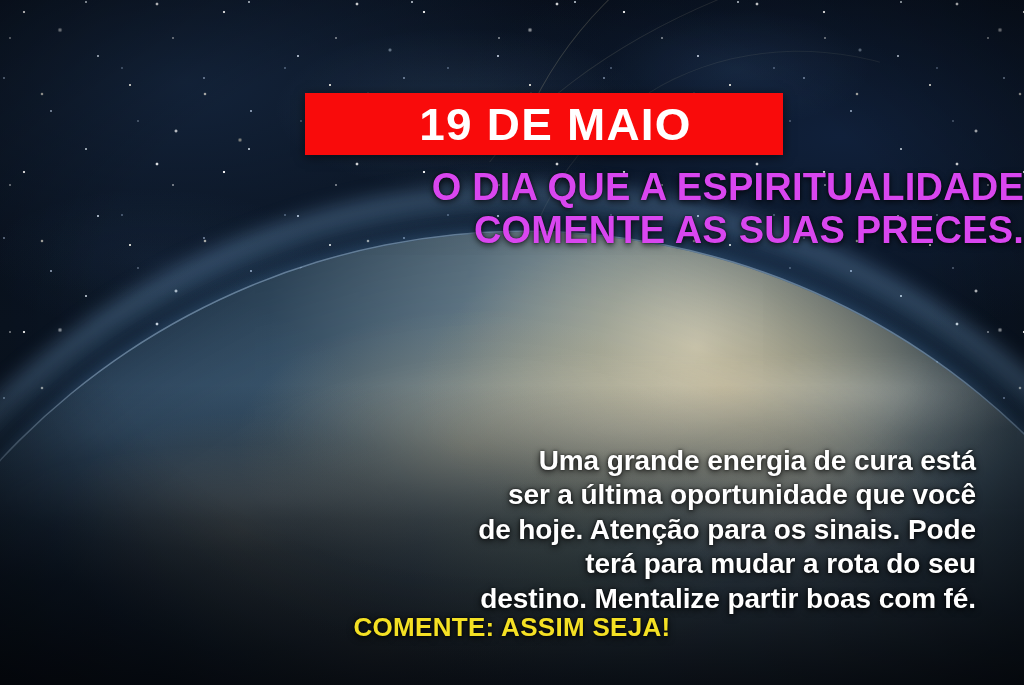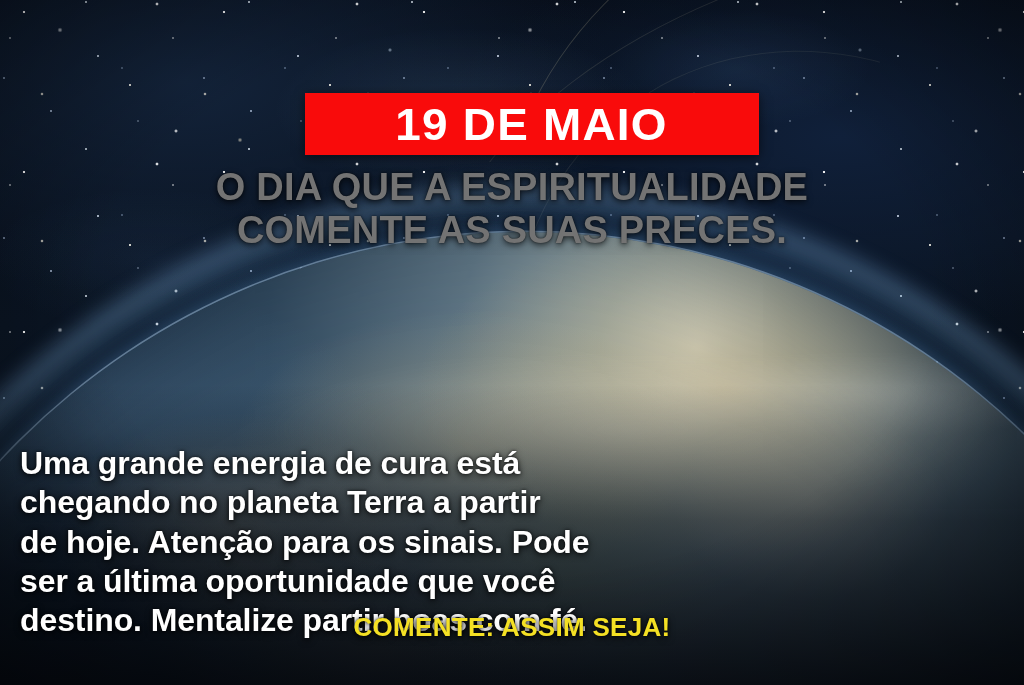--- a/index.html
+++ b/index.html
@@ -205,60 +205,61 @@
     position: absolute;
     left: 305px;
     top: 93px;
     width: 454px;
     height: 62px;
     background: #f90b0b;
     display: flex;
     align-items: center;
     justify-content: center;
     box-shadow: 0 2px 10px rgba(0,0,0,0.55);
+    padding-left: 24px;
   }
   .date-banner span {
     color: #ffffff;
     font-size: 45px;
     font-weight: 700;
     letter-spacing: 1.2px;
     line-height: 1;
     white-space: nowrap;
     font-family: "Liberation Sans", sans-serif;
     transform: scaleX(1.02);
   }
 
   .headline {
     position: absolute;
     left: 0; right: 0;
     top: 166px;
-    text-align: center;
-    color: #737373;
+    text-align: right;
+    color: #d946ef;
     font-size: 38px;
     font-weight: 700;
     line-height: 1.13;
     letter-spacing: 0.2px;
     text-shadow: 0 2px 6px rgba(0,0,0,0.75), 0 0 2px rgba(0,0,0,0.6);
     font-family: "Liberation Sans", sans-serif;
   }
   .headline .l2 { display: block; }
 
   .body-copy {
     position: absolute;
     left: 0; right: 0;
     top: 444px;
-    text-align: left;
+    text-align: right;
     color: #ffffff;
-    font-size: 32px;
+    font-size: 28px;
     font-weight: 700;
     line-height: 1.23;
     letter-spacing: -0.1px;
     text-shadow: 0 2px 7px rgba(0,0,0,0.85), 0 0 3px rgba(0,0,0,0.7);
     font-family: "Liberation Sans", sans-serif;
-    padding: 0 20px;
+    padding: 0 48px;
   }
   .body-copy .line { display: block; }
 
   .cta {
     position: absolute;
     left: 0; right: 0;
     top: 612px;
     text-align: center;
     color: #f4e024;
     font-size: 26px;
@@ -299,23 +300,23 @@
       <span>19 DE MAIO</span>
     </div>
 
     <div class="headline">
       <span class="l1">O DIA QUE A ESPIRITUALIDADE</span>
       <span class="l2">COMENTE AS SUAS PRECES.</span>
     </div>
 
     <div class="body-copy">
       <span class="line">Uma grande energia de cura está</span>
-      <span class="line">chegando no planeta Terra a partir</span>
+      <span class="line">ser a última oportunidade que você</span>
       <span class="line">de hoje. Atenção para os sinais. Pode</span>
-      <span class="line">ser a última oportunidade que você</span>
+      <span class="line">terá para mudar a rota do seu</span>
       <span class="line">destino. Mentalize partir boas com fé.</span>
     </div>
 
     <div class="cta">
       <span>COMENTE: ASSIM SEJA!</span>
     </div>
 
   </div>
 </div>
 

